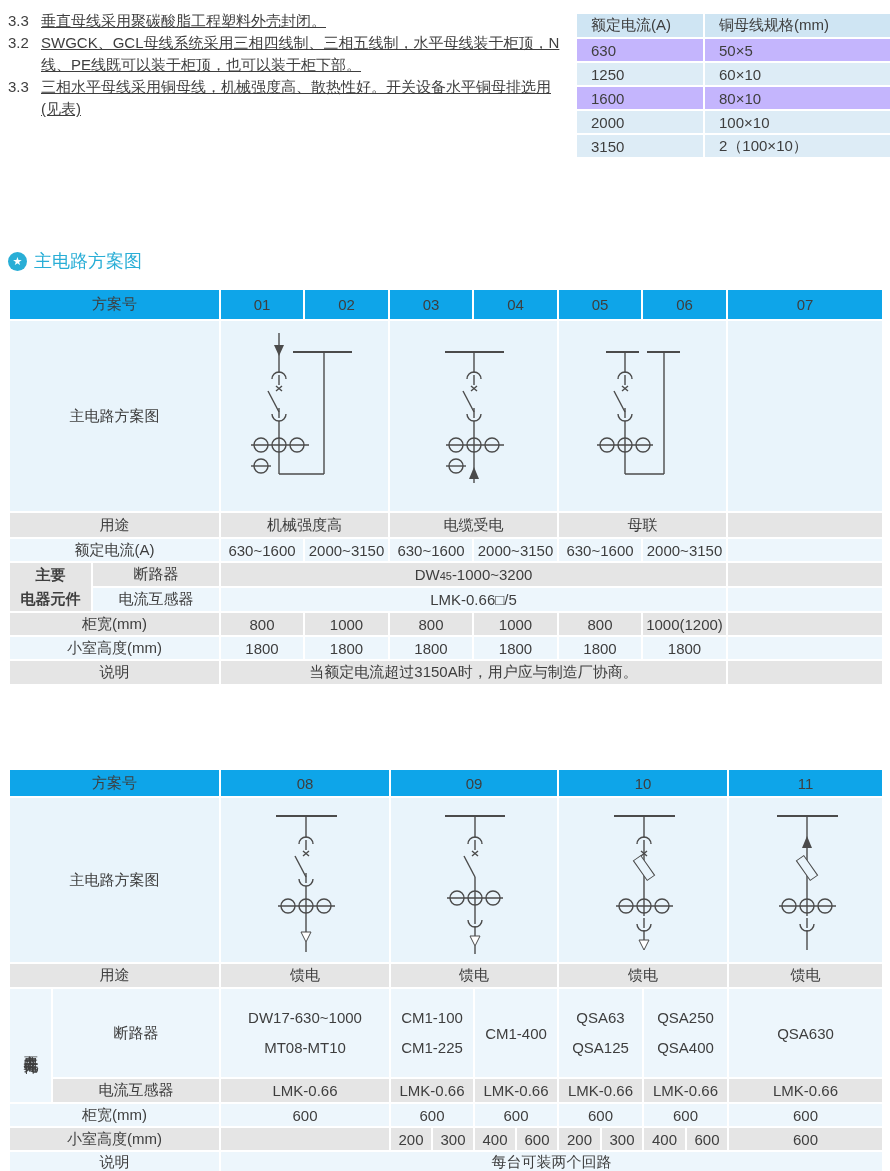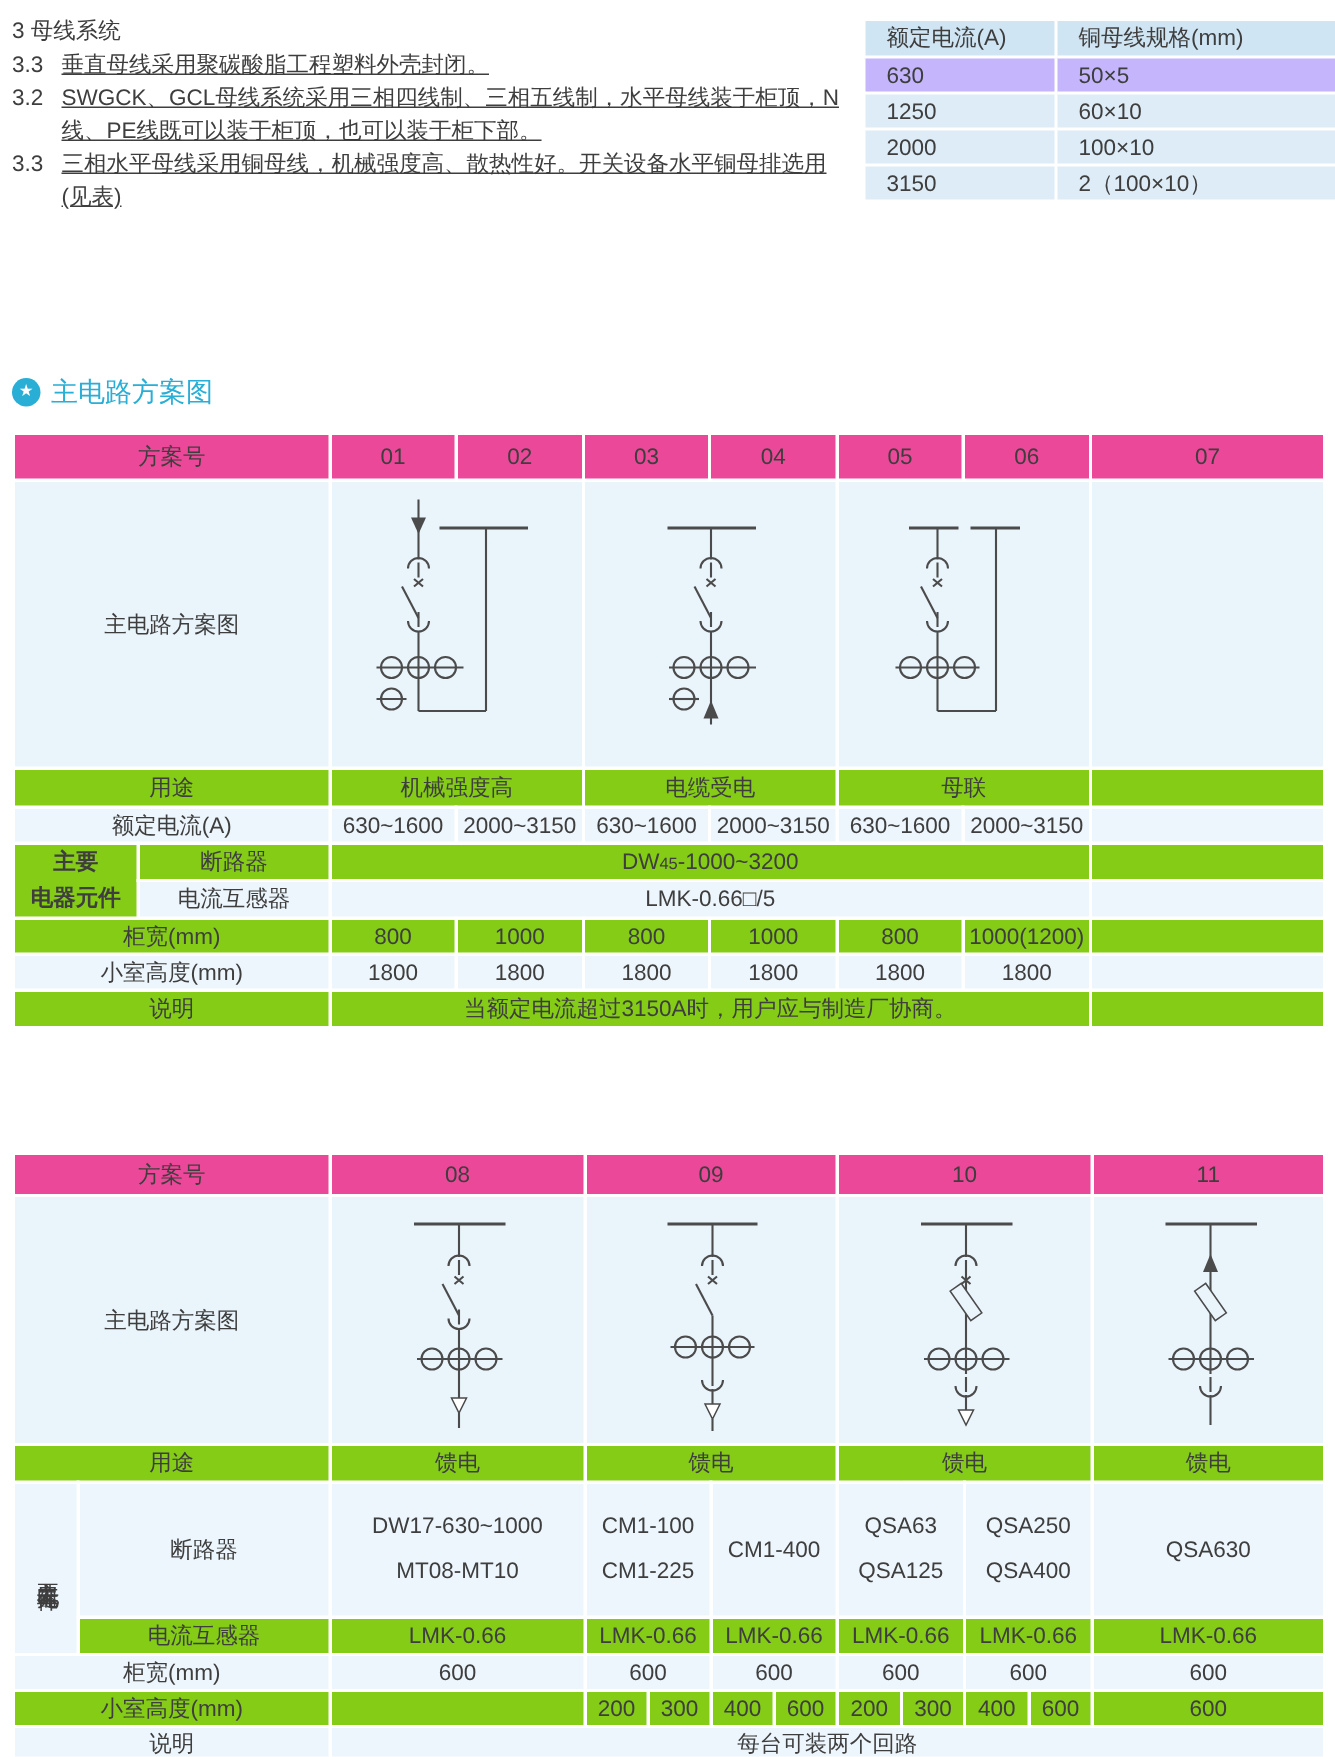--- a/index.html
+++ b/index.html
@@ -27,22 +27,22 @@
   .section-title { position:absolute; left:8px; top:249px; display:flex; align-items:center; gap:7px;
                    color:#29aed6; font-size:18px; }
   .star-icon { display:inline-flex; width:19px; height:19px; border-radius:50%; background:#29aed6;
                color:#fff; align-items:center; justify-content:center; font-size:11px; line-height:1; }
 
   
   table.t { border-collapse:collapse; table-layout:fixed; position:absolute; left:8px; width:874px; }
   .t1 { top:288px; }
   .t2 { top:768px; }
   table.t td { border:2px solid #fff; text-align:center; vertical-align:middle; font-size:15px; padding:0; overflow:hidden; }
-  tr.hdr td { background:#ec4899; }
-  tr.dark td { background:#84cc16; }
+  tr.hdr td { background:#0ea5e9; }
+  tr.dark td { background:#e5e5e5; }
   tr.light td { background:#edf6fc; }
   tr.diag td { background:#e9f4fb; }
   td.lbl { text-align:left; padding-left:52px; }
   td.lbl2 { text-align:left; padding-left:13px; }
   td.comp { text-align:left; padding-left:7px; line-height:24px;font-weight:bold; }
   td.compv div { writing-mode:vertical-rl; text-orientation:upright; margin:0 auto; letter-spacing:1px; }
   .sub { font-size:11px;margin-top:25px; }
   .two-line div { line-height:30px; }
   .cd { display:block; margin:0 auto; }
   .cd line, .cd path, .cd circle { stroke:#4b4b4b; stroke-width:1.4; fill:none; }
@@ -50,21 +50,20 @@
   .cd .f { fill:#4b4b4b; stroke:none; }
   .cd .hollow { fill:#fff; stroke:#4b4b4b; }
   .cd .fuse { fill:#e9f4fb; stroke:#4b4b4b; }
 </style>
 </head>
 <body>
 
 <div class="page">
 
   <div class="intro">
-    <div class="intro-h">3 母线系统</div>
     <div class="intro-item">
       <span class="no">3.3</span>
       <span class="txt">垂直母线采用聚碳酸脂工程塑料外壳封闭。</span>
     </div>
     <div class="intro-item">
       <span class="no">3.2</span>
       <span class="txt">SWGCK、GCL母线系统采用三相四线制、三相五线制，水平母线装于柜顶，N线、PE线既可以装于柜顶，也可以装于柜下部。</span>
     </div>
     <div class="intro-item">
       <span class="no">3.3</span>
@@ -82,20 +81,24 @@
       <td>额定电流(A)</td>
       <td>铜母线规格(mm)</td>
     </tr>
     <tr class="odd">
       <td>630</td>
       <td>50×5</td>
     </tr>
     <tr class="even">
       <td>1250</td>
       <td>60×10</td>
+    </tr>
+    <tr class="odd">
+      <td>1600</td>
+      <td>80×10</td>
     </tr>
     <tr class="even">
       <td>2000</td>
       <td>100×10</td>
     </tr>
     <tr class="even">
       <td>3150</td>
       <td>2（100×10）</td>
     </tr>
   </tbody>

